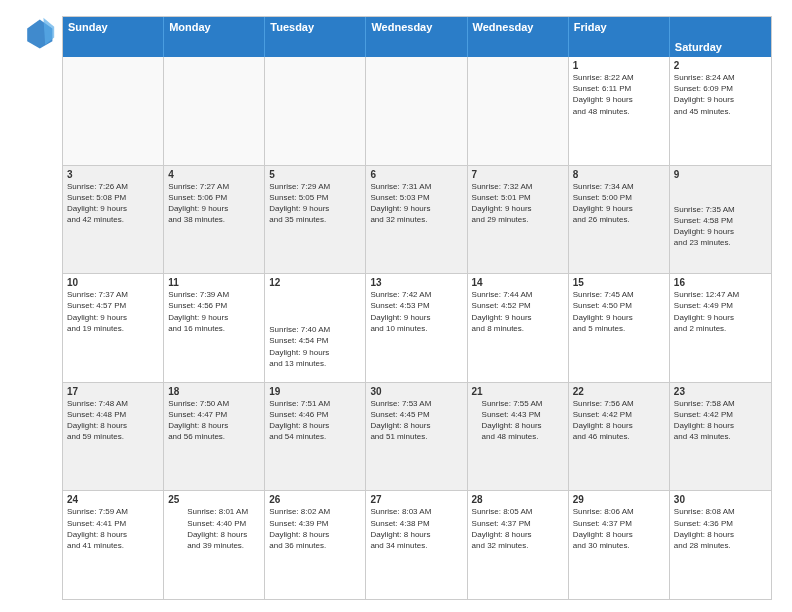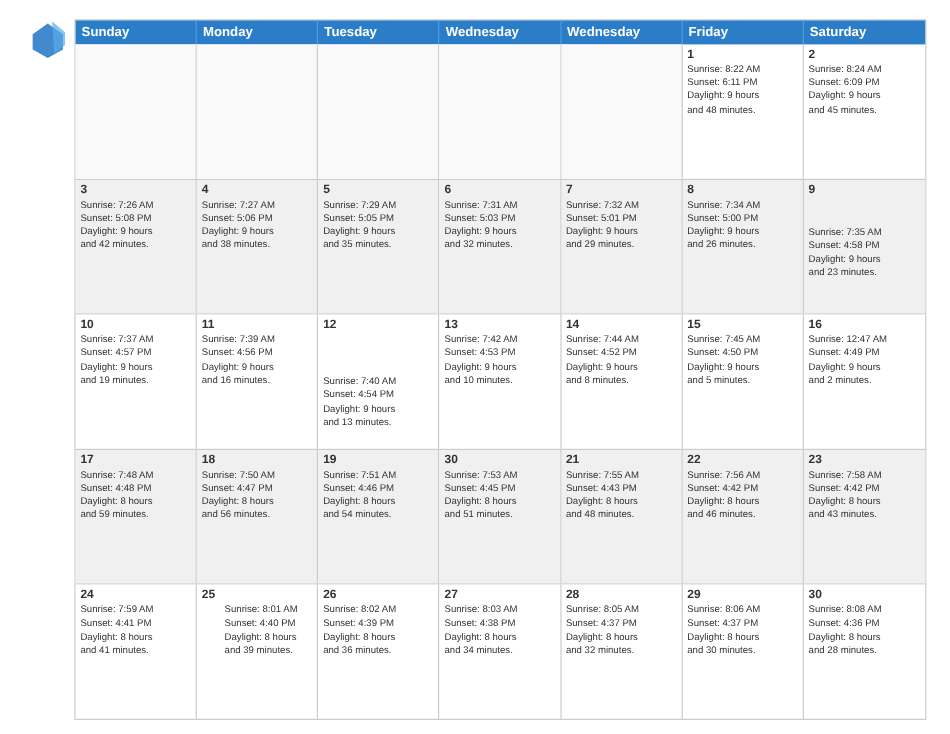--- a/index.html
+++ b/index.html
@@ -63,21 +63,21 @@
       background: #2b7dc8;
     }
     .cal-header-cell {
       color: #fff;
       font-size: 11px;
       font-weight: bold;
       padding: 4px 5px;
       text-align: left;
       border-right: 1px solid #4a9de0;
     }
-    .cal-header-cell:last-child { border-right: none; }
+    .cal-header-cell:last-child { border-right: none; margin-top: 20px; }
     .cal-body {
       flex: 1;
       display: flex;
       flex-direction: column;
     }
     .cal-row {
       display: grid;
       grid-template-columns: repeat(7, 1fr);
       flex: 1;
       border-bottom: 1px solid #ccc;
@@ -284,21 +284,21 @@
           </div>
           <div class="cal-cell shaded">
             <div class="day-num">30</div>
             <div class="day-info" style="white-space: pre-line;">Sunrise: 7:53 AM
 Sunset: 4:45 PM
 Daylight: 8 hours
 and 51 minutes.</div>
           </div>
           <div class="cal-cell shaded">
             <div class="day-num">21</div>
-            <div class="day-info" style="white-space: pre-line;">Sunrise: 7:55 AM
+            <div class="day-info" style="white-space: pre-line; margin-left: 10px;">Sunrise: 7:55 AM
 Sunset: 4:43 PM
 Daylight: 8 hours
 and 48 minutes.</div>
           </div>
           <div class="cal-cell shaded">
             <div class="day-num">22</div>
             <div class="day-info" style="white-space: pre-line;">Sunrise: 7:56 AM
 Sunset: 4:42 PM
 Daylight: 8 hours
 and 46 minutes.</div>

